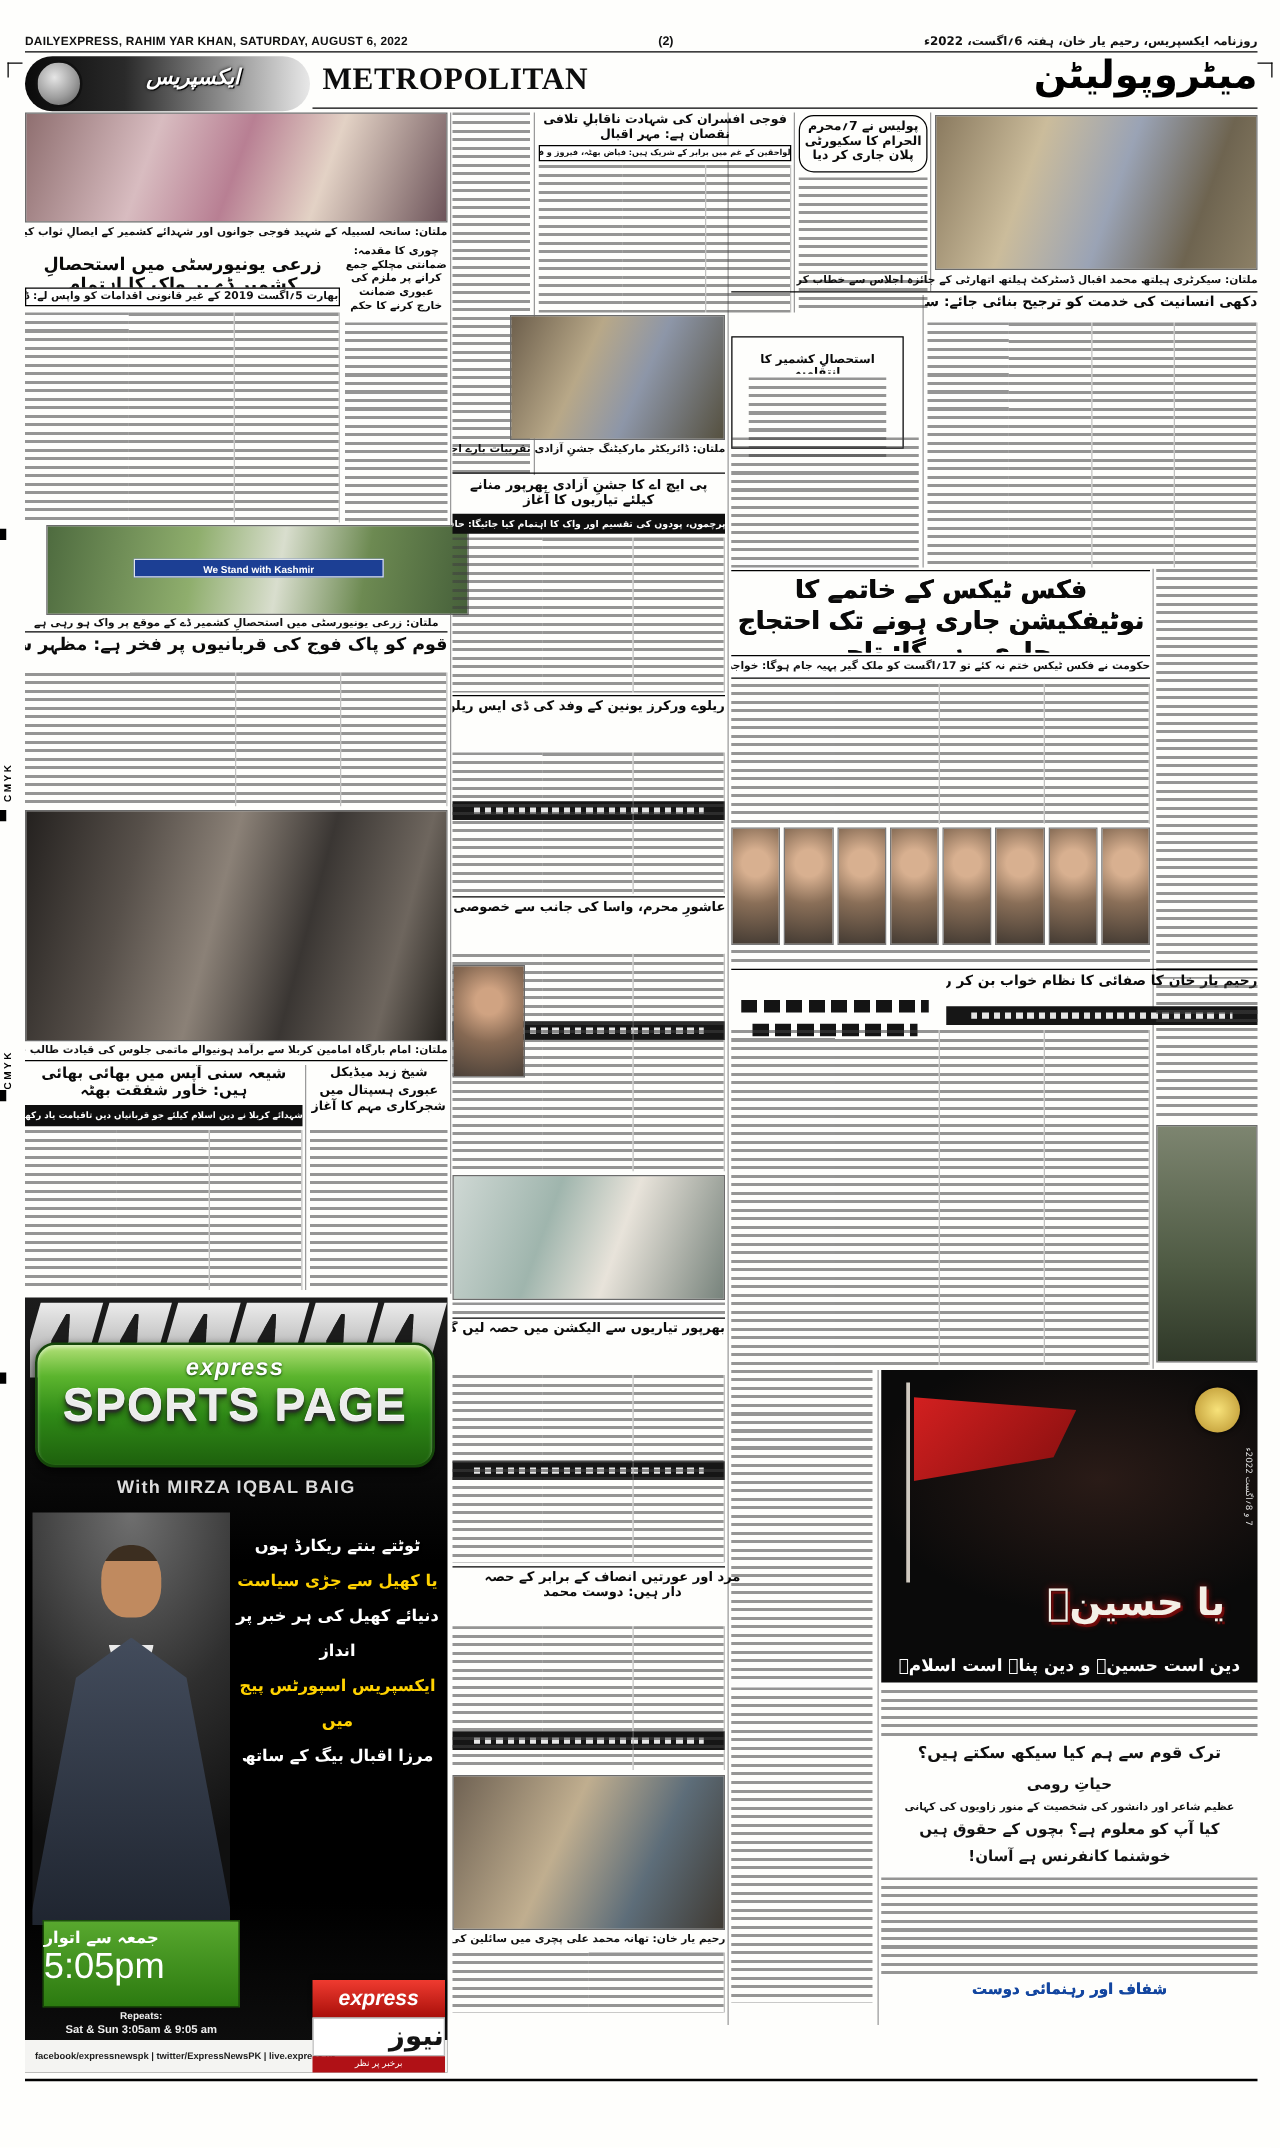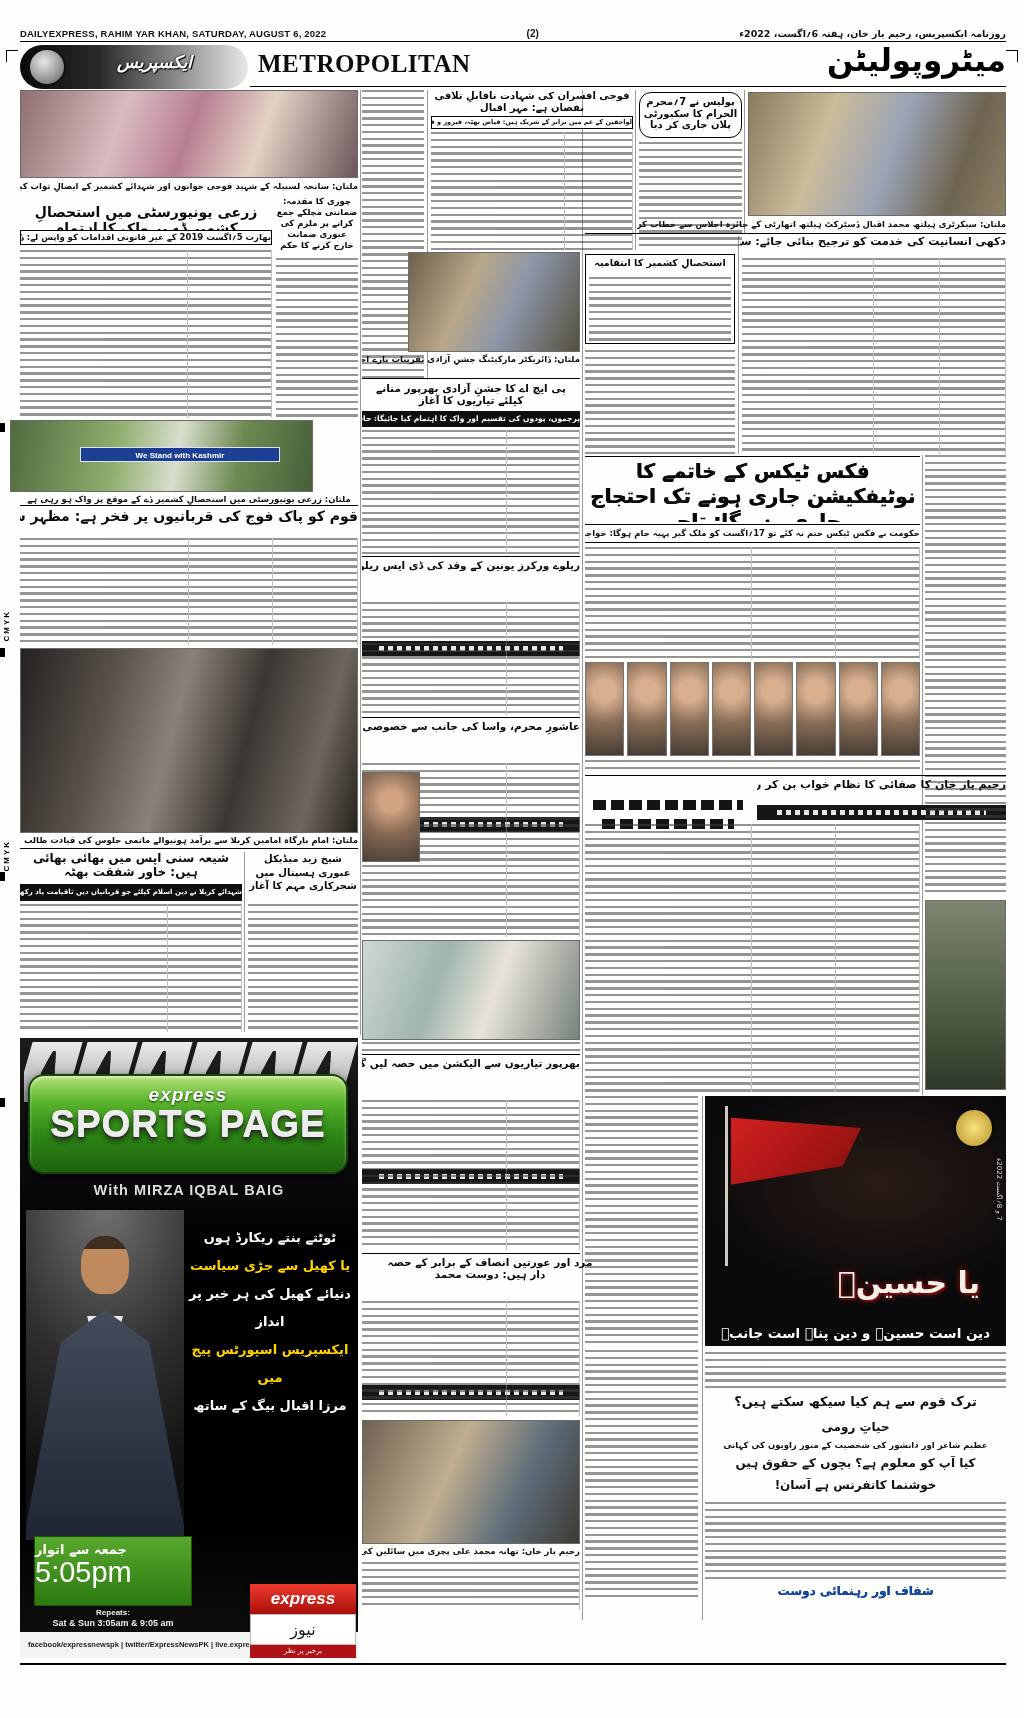--- a/index.html
+++ b/index.html
@@ -48,21 +48,21 @@
   .face{position:absolute;left:50%;top:26px;width:48px;height:58px;margin-left:-24px;border-radius:46% 46% 42% 42%;background:linear-gradient(#3c2e20 0 13px,#c08a5f 13px)}
   .suit{position:absolute;bottom:0;left:-6px;right:-6px;height:230px;background:linear-gradient(180deg,#434c5c,#1f2530);clip-path:polygon(50% 0,76% 14%,98% 100%,2% 100%,24% 14%)}
   .shirt{position:absolute;left:50%;bottom:158px;width:36px;height:66px;margin-left:-18px;background:#e9e9e9;clip-path:polygon(0 0,100% 0,50% 100%)}
   .tie{position:absolute;left:50%;bottom:150px;width:11px;height:62px;margin-left:-5.5px;background:#727c8a;clip-path:polygon(18% 0,82% 0,100% 100%,0 100%)}
   .promoline{color:#fff;font-weight:bold;font-size:13px;text-align:center;line-height:2.15;text-shadow:0 1px 2px #000}
   .promoline.y{color:#ffd200}
   .timebox{background:linear-gradient(180deg,#58a82e,#2c7a10);border:1px solid #1b5407;text-align:left;color:#fff}
   .adrep{color:#eee;text-align:center;font-weight:bold}
   .adfooter{background:#f4f4f2;color:#1c1c1c;font-weight:bold;font-size:7.5px;line-height:26px;padding-left:8px}
   .enews-red{height:30px;background:linear-gradient(180deg,#ef3b30,#a90f0a);color:#fff;font-weight:bold;font-style:italic;font-size:17px;text-align:center;line-height:30px;box-shadow:0 0 4px rgba(0,0,0,.5)}
-  .enews-white{height:29px;background:#fff;color:#141414;font-weight:normal;font-size:16px;text-align:center;line-height:29px;border:1px solid #bbb}
+  .enews-white{height:29px;background:#fff;color:#141414;font-weight:bold;font-size:22px;line-height:29px;border:1px solid #bbb}
   .enews-strip{height:13px;background:#b01116;color:#fff;font-size:7px;text-align:center;line-height:13px;letter-spacing:2px}
   
   .had{background:radial-gradient(85% 60% at 58% 35%,#2a1b17 0%,#0a0a0a 72%)}
   .flag{position:absolute;left:26px;top:20px;width:130px;height:86px;background:linear-gradient(135deg,#d32020,#7e0d0d);clip-path:polygon(0 2%,100% 14%,86% 58%,0 80%)}
   .pole{position:absolute;left:20px;top:10px;width:3px;height:160px;background:#cfc9c0}
   .callig{position:absolute;right:26px;bottom:46px;color:#f3efe6;font-size:30px;font-weight:bold;text-shadow:0 0 6px #a01212,2px 2px 0 #5c0808}
   .seal{position:absolute;right:14px;top:14px;width:36px;height:36px;border-radius:50%;background:radial-gradient(#f7e27a,#b8912c);box-shadow:0 0 5px #000}
   .had-date{position:absolute;right:3px;top:62px;writing-mode:vertical-rl;color:#ddd;font-size:7px}
   .had-head{position:absolute;left:0;right:0;bottom:5px;color:#fff;font-weight:bold;font-size:13.5px;text-align:center;white-space:nowrap;overflow:hidden}
   .promo-b{font-weight:bold;text-align:center;overflow:hidden;white-space:nowrap}
@@ -116,21 +116,21 @@
   <div class="b h ur" style="left:20px;top:204px;width:252px;height:32px;font-size:14px">زرعی یونیورسٹی میں استحصالِ کشمیر ڈے پر واک کا اہتمام</div>
   <div class="b boxsub ur" style="left:20px;top:230px;width:252px;height:15px;font-size:8.5px;line-height:13px">بھارت 5؍اگست 2019 کے غیر قانونی اقدامات کو واپس لے: ڈاکٹر آصف علی</div>
   <div class="b h ur" style="left:276px;top:196px;width:82px;height:58px;font-size:8.5px;line-height:1.3">چوری کا مقدمہ: ضمانتی مچلکے جمع کرانے پر ملزم کی عبوری ضمانت خارج کرنے کا حکم</div>
   <div class="b tx" style="left:276px;top:258px;width:82px;height:160px"></div>
   <div class="b cols" style="left:20px;top:250px;width:252px;height:168px">
       <div></div>
       <div></div>
       <div></div>
     </div>
 
-  <div class="b photo ph-walk" style="left:10px;top:420px;width:303px;height:72px">
+  <div class="b photo ph-walk" style="left:37px;top:420px;width:338px;height:72px">
     <div class="b banner-strip" style="left:69px;top:26px;width:200px;height:15px">We Stand with Kashmir</div>
   </div>
   <div class="b cap ur" style="left:20px;top:494px;width:338px;height:11px">ملتان: زرعی یونیورسٹی میں استحصالِ کشمیر ڈے کے موقع پر واک ہو رہی ہے</div>
   <div class="b hr" style="left:20px;top:505px;width:338px"></div>
   <div class="b h ur one" style="left:20px;top:508px;width:338px;height:26px;font-size:14px">قوم کو پاک فوج کی قربانیوں پر فخر ہے: مظہر سعید کاظمی</div>
   <div class="b cols" style="left:20px;top:538px;width:338px;height:107px">
       <div></div>
       <div></div>
       <div></div>
       <div></div>
@@ -203,21 +203,21 @@
     </div>
 
   <div class="b h ur" style="left:639px;top:92px;width:103px;height:46px;font-size:10px;border:1.5px solid #000;border-radius:12px;padding:3px 2px">پولیس نے 7؍محرم الحرام کا سکیورٹی پلان جاری کر دیا</div>
   <div class="b tx" style="left:639px;top:142px;width:103px;height:108px"></div>
 
   <div class="b photo ph-meeting" style="left:748px;top:92px;width:258px;height:124px"></div>
   <div class="b cap ur" style="left:637px;top:219px;width:369px;height:12px">ملتان: سیکرٹری ہیلتھ محمد اقبال ڈسٹرکٹ ہیلتھ اتھارٹی کے جائزہ اجلاس سے خطاب کر رہے ہیں</div>
   <div class="b hr" style="left:585px;top:233px;width:421px"></div>
 
   <div class="b h ur one" style="left:740px;top:236px;width:266px;height:20px;font-size:11px">دکھی انسانیت کی خدمت کو ترجیح بنائی جائے: سیکرٹری ہیلتھ</div>
-  <div class="b" style="left:585px;top:254px;width:150px;height:90px;border:1px solid #000;padding:3px">
+  <div class="b" style="left:585px;top:269px;width:138px;height:90px;border:1px solid #000;padding:13px">
     <div class="h ur" style="font-size:9.5px;height:16px">استحصالِ کشمیر کا انتقامیہ</div>
     <div class="tx" style="height:64px;margin-top:3px"></div>
   </div>
   <div class="b tx" style="left:585px;top:350px;width:150px;height:104px"></div>
   <div class="b cols" style="left:742px;top:258px;width:264px;height:196px">
       <div></div>
       <div></div>
       <div></div>
       <div></div>
     </div>
@@ -257,21 +257,21 @@
   <div class="b tx" style="left:925px;top:788px;width:81px;height:108px"></div>
   <div class="b photo ph-soldiers" style="left:925px;top:900px;width:81px;height:190px"></div>
 
   <div class="b tx" style="left:585px;top:1096px;width:113px;height:250px"></div>
   <div class="b had" style="left:705px;top:1096px;width:301px;height:250px">
     <div class="pole"></div>
     <div class="flag"></div>
     <div class="seal"></div>
     <div class="callig ur">یا حسینؑ</div>
     <div class="had-date ur">7 و 8؍اگست 2022ء</div>
-    <div class="had-head ur">دین است حسینؑ و دین پناہ است جانبؑ</div>
+    <div class="had-head ur">دین است حسینؑ و دین پناہ است اسلامؑ</div>
   </div>
 
   <div class="b tx" style="left:585px;top:1350px;width:113px;height:252px"></div>
   <div class="b tx" style="left:705px;top:1352px;width:301px;height:38px"></div>
   <div class="b promo-b ur" style="left:705px;top:1394px;width:301px;height:22px;font-size:13px">ترک قوم سے ہم کیا سیکھ سکتے ہیں؟</div>
   <div class="b promo-b ur" style="left:705px;top:1420px;width:301px;height:18px;font-size:12px">حیاتِ رومی</div>
   <div class="b promo-b ur" style="left:705px;top:1440px;width:301px;height:13px;font-size:8.5px">عظیم شاعر اور دانشور کی شخصیت کے منور زاویوں کی کہانی</div>
   <div class="b promo-b ur" style="left:705px;top:1456px;width:301px;height:20px;font-size:12px">کیا آپ کو معلوم ہے؟ بچوں کے حقوق ہیں</div>
   <div class="b promo-b ur" style="left:705px;top:1478px;width:301px;height:20px;font-size:12px">خوشنما کانفرنس ہے آسان!</div>
   <div class="b tx" style="left:705px;top:1502px;width:301px;height:78px"></div>

